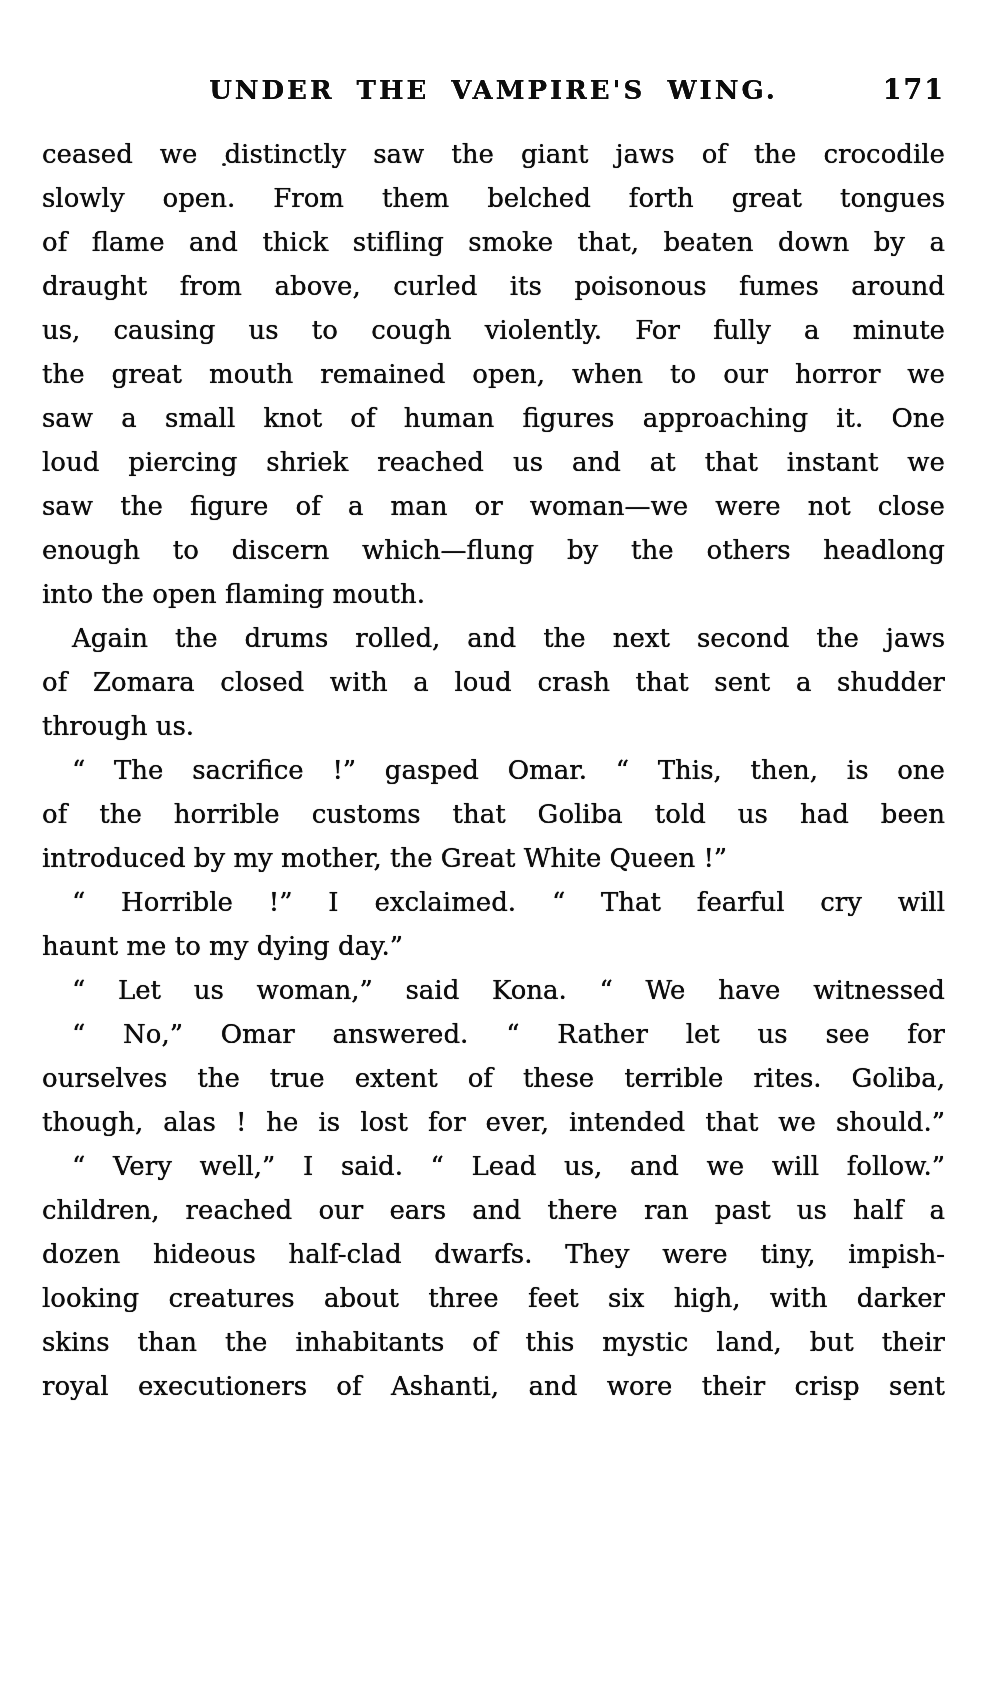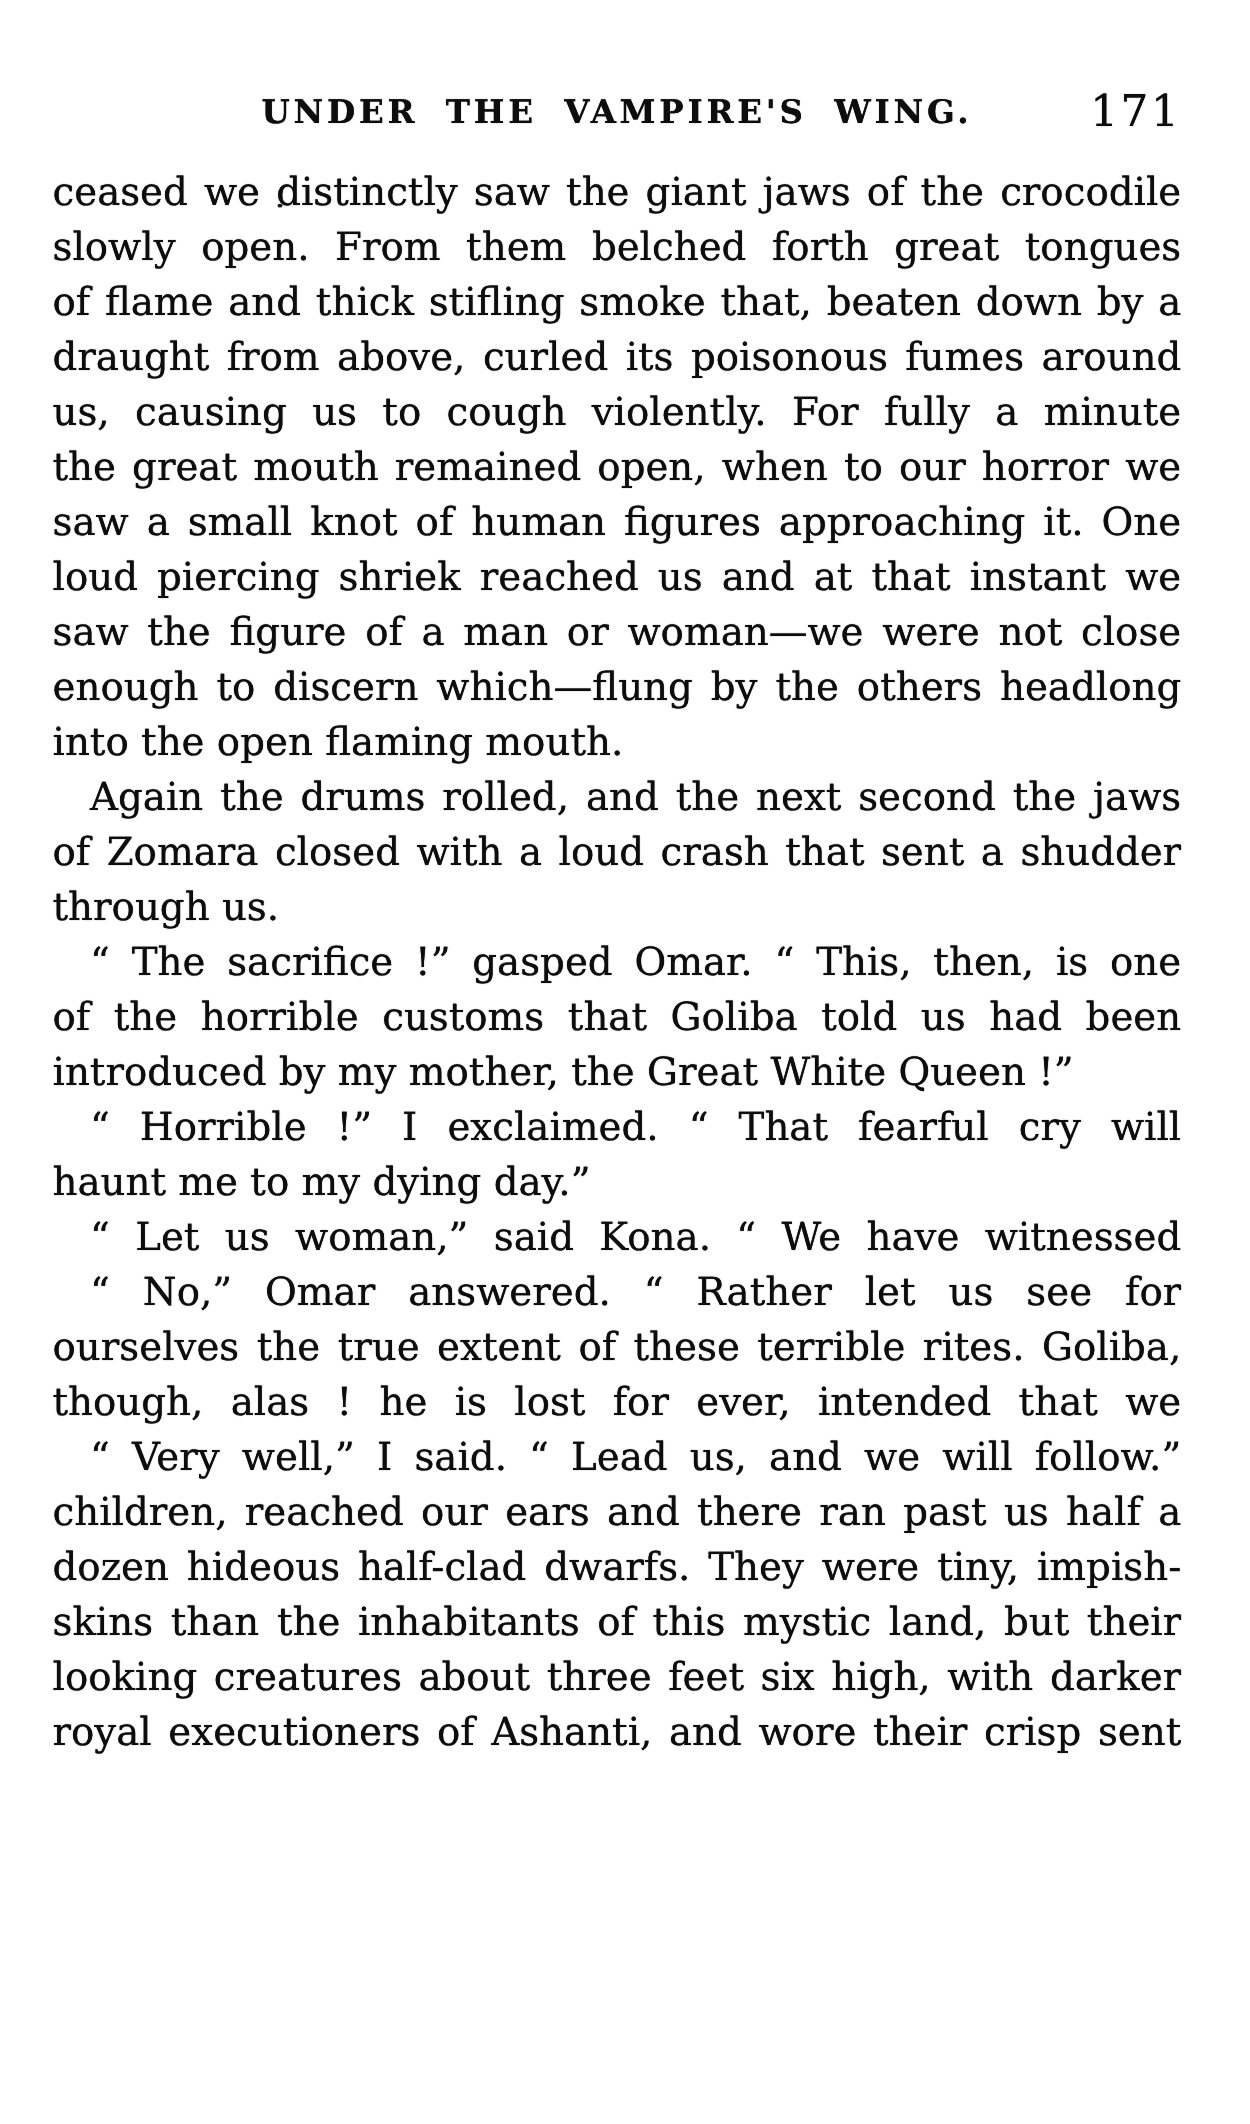--- a/index.html
+++ b/index.html
@@ -28,31 +28,31 @@
     letter-spacing: 3px;
     word-spacing: 10px;
     line-height: 34px;
     text-shadow: 0 0 0.6px #000;
     white-space: nowrap;
   }
   .page-number {
     position: absolute;
     right: 0;
     top: 0;
-    font-size: 35px;
-    font-weight: normal;
+    font-size: 27px;
+    font-weight: bold;
     letter-spacing: 2px;
     line-height: 34px;
     text-shadow: 0 0 0.6px #000;
   }
   .page-body {
     margin: 25px 55px 0 42px;
   }
   .line {
-    font-size: 31px;
+    font-size: 26px;
     line-height: 44px;
     height: 44px;
     text-align: left;
     text-shadow: 0 0 0.7px #000;
     overflow: hidden;
   }
   .line.j {
     text-align: justify;
     text-align-last: justify;
   }
@@ -96,20 +96,20 @@
       <div class="line">introduced by my mother, the Great White Queen !”</div>
       <div class="line j indent">“ Horrible !” I exclaimed.  “ That fearful cry will</div>
       <div class="line">haunt me to my dying day.”</div>
       <div class="line j indent">“ Let us woman,” said Kona.  “ We have witnessed</div>
       <div class="line j indent">“ No,” Omar answered.  “ Rather let us see for</div>
       <div class="line j">ourselves the true extent of these terrible rites.  Goliba,</div>
       <div class="line j">though, alas ! he is lost for ever, intended that we should.”</div>
       <div class="line j indent">“ Very well,” I said.  “ Lead us, and we will follow.”</div>
       <div class="line j">children, reached our ears and there ran past us half a</div>
       <div class="line j">dozen hideous half-clad dwarfs.  They were tiny, impish-</div>
+      <div class="line j">looking creatures about three feet six high, with darker</div>
       <div class="line j">skins than the inhabitants of this mystic land, but their</div>
-      <div class="line j">looking creatures about three feet six high, with darker</div>
       <div class="line j">royal executioners of Ashanti, and wore their crisp sent</div>
     </div>
 
   <div class="ink-speck speck-1"></div>
   <div class="ink-speck speck-2"></div>
 </div>
 
 </body></html>

